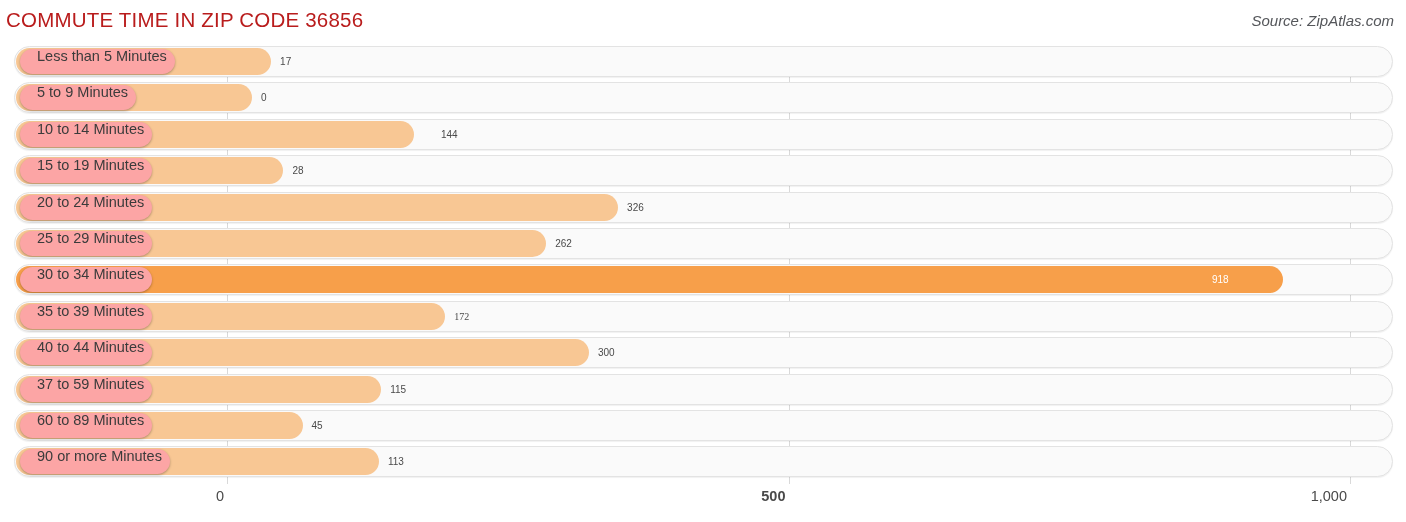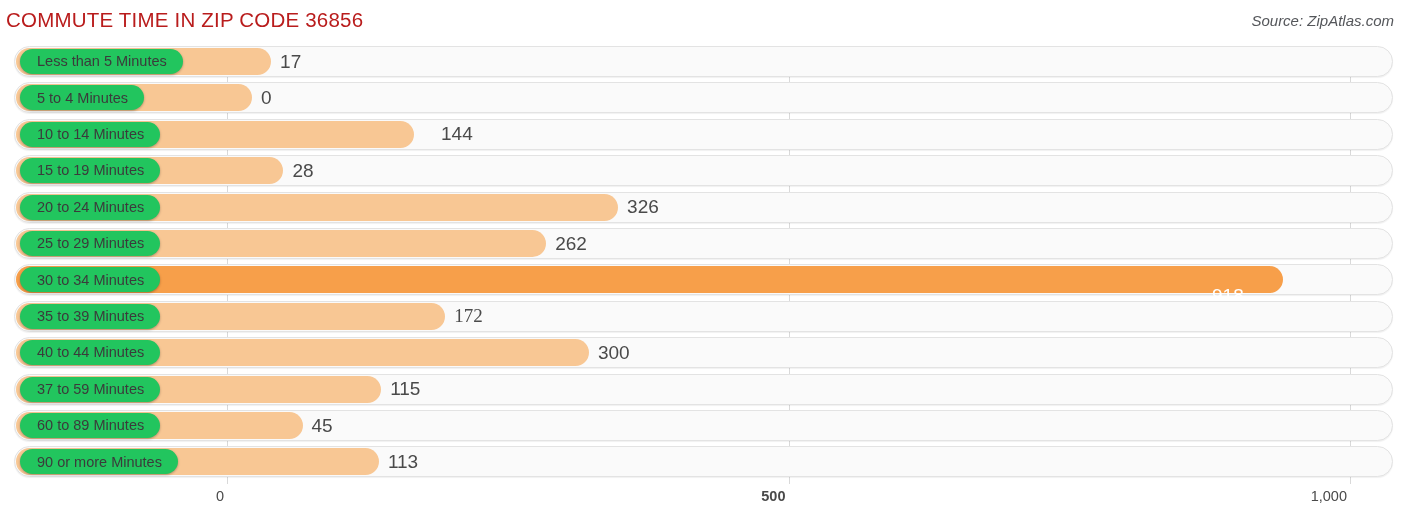--- a/index.html
+++ b/index.html
@@ -91,41 +91,40 @@
   .bar.is-max {
     background: #f79f4a;
   }
 
   .pill {
     position: absolute;
     left: 20px;
     top: 3px;
     height: 25px;
     display: flex;
-    align-items: center;
-    padding: 0 16px 0 17px;
+    padding: 0 8px 0 17px;
     box-sizing: border-box;
-    background: #22c55e;
+    background: #fca5a5;
     border-radius: 14px;
     box-shadow: 0 1px 2.5px rgba(0,0,0,0.30);
     white-space: nowrap;
   }
   .pill-label {
     font-size: 14.5px;
     color: #3b3b3b;
     line-height: 1;
   }
 
   .value {
     position: absolute;
     top: 0;
     height: 31px;
     display: flex;
     align-items: center;
-    font-size: 19px;
+    font-size: 10px;
     color: #4a4a4a;
     white-space: nowrap;
   }
   .value.inside {
     color: #ffffff;
   }
 
   
   #axis {
     position: absolute;
@@ -160,21 +159,21 @@
       <div class="bar" style="width: 255.091px;"></div>
       <div class="pill">
         <span class="pill-label">Less than 5 Minutes</span>
       </div>
       <div class="value" style="left: 280.091px;">17</div>
     </div>
     <div class="row" style="top: 36.4px;">
       <div class="track"></div>
       <div class="bar" style="width: 236px;"></div>
       <div class="pill">
-        <span class="pill-label">5 to 4 Minutes</span>
+        <span class="pill-label">5 to 9 Minutes</span>
       </div>
       <div class="value" style="left: 261px;">0</div>
     </div>
     <div class="row" style="top: 72.8px;">
       <div class="track"></div>
       <div class="bar" style="width: 397.712px;"></div>
       <div class="pill">
         <span class="pill-label">10 to 14 Minutes</span>
       </div>
       <div class="value" style="left: 441px;">144</div>
@@ -202,21 +201,21 @@
         <span class="pill-label">25 to 29 Minutes</span>
       </div>
       <div class="value" style="left: 555.226px;">262</div>
     </div>
     <div class="row" style="top: 218.4px;">
       <div class="track"></div>
       <div class="bar is-max" style="width: 1266.91px;"></div>
       <div class="pill">
         <span class="pill-label">30 to 34 Minutes</span>
       </div>
-      <div class="value inside" style="left: 1212px; margin-top: 16px;">918</div>
+      <div class="value inside" style="left: 1212px;">918</div>
     </div>
     <div class="row" style="top: 254.8px;">
       <div class="track"></div>
       <div class="bar" style="width: 429.156px;"></div>
       <div class="pill">
         <span class="pill-label">35 to 39 Minutes</span>
       </div>
       <div class="value" style="left: 454.156px; font-family: Liberation Serif, serif;">172</div>
     </div>
     <div class="row" style="top: 291.2px;">

